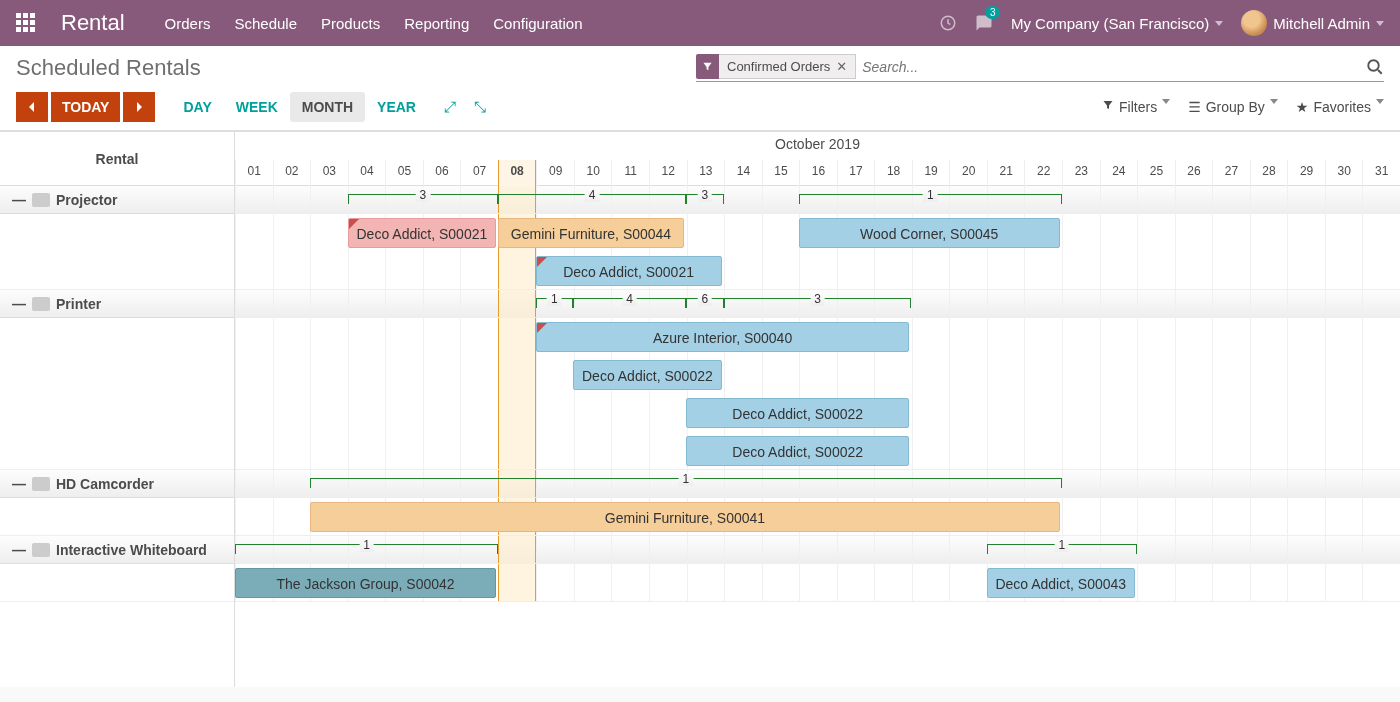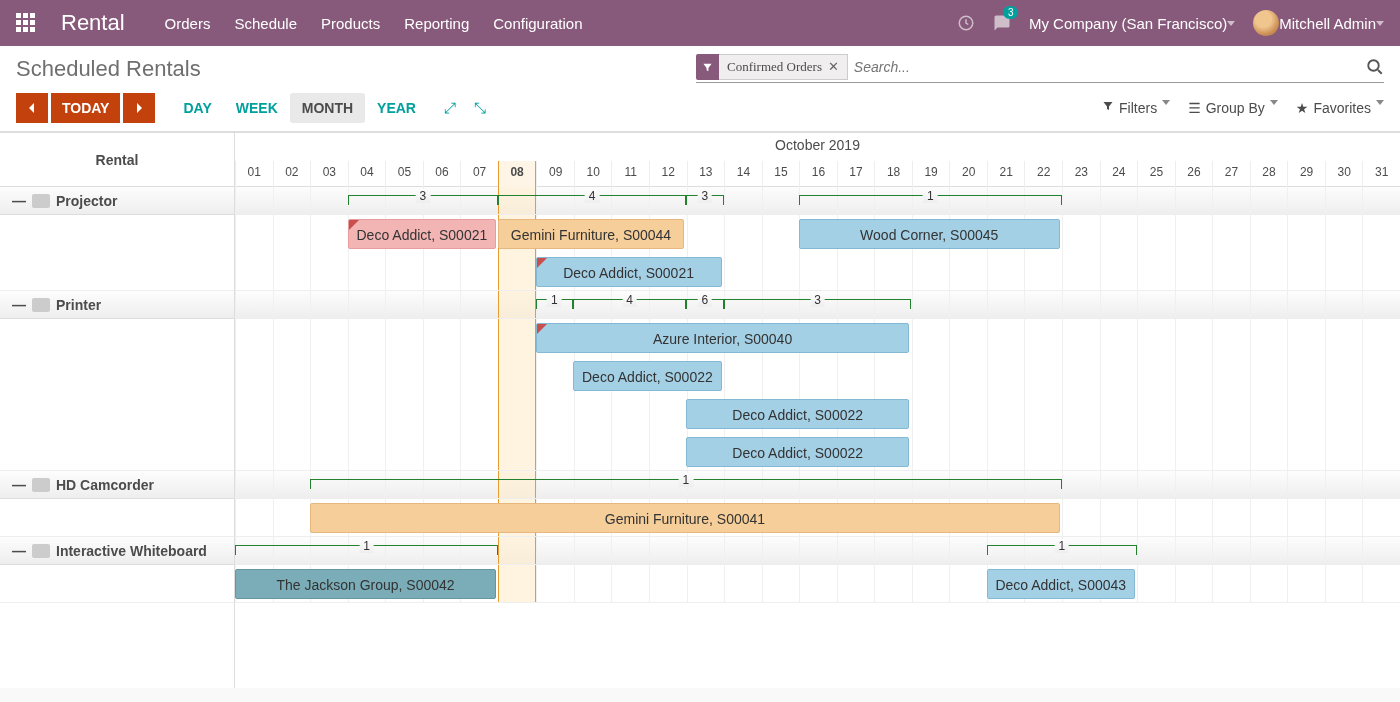--- a/index.html
+++ b/index.html
@@ -8,32 +8,32 @@
   
   .navbar { height: 46px; background: #875a7b; color: #fff; display: flex; align-items: center; padding: 0 16px; }
   .apps-icon { width: 20px; height: 20px; margin-right: 25px; display: grid; grid-template-columns: repeat(3,5px); grid-template-rows: repeat(3,5px); gap: 2px; cursor: pointer; }
   .apps-icon span { background: #fff; width: 5px; height: 5px; }
   .brand { font-size: 22px; font-weight: 500; margin-right: 40px; }
   .nav-menu { display: flex; gap: 24px; }
   .nav-menu a { color: #fff; text-decoration: none; font-size: 15px; cursor: pointer; }
   .nav-right { margin-left: auto; display: flex; align-items: center; gap: 18px; }
   .clock-icon, .chat-icon { color: rgba(255,255,255,.6); cursor: pointer; position: relative; }
   .badge-green { background: #00a09d; color: #fff; font-size: 10px; border-radius: 10px; padding: 1px 5px; position: absolute; top: -8px; left: 10px; }
-  .company-switch, .user-menu { color: #fff; font-size: 15px; cursor: pointer; display: flex; align-items: center; }
+  .company-switch, .user-menu { color: #fff; font-size: 15px; cursor: pointer; display: flex; align-items: center; gap: 6px; }
   .caret { width: 0; height: 0; border-left: 4px solid transparent; border-right: 4px solid transparent; border-top: 5px solid rgba(255,255,255,.6); }
   .avatar { width: 26px; height: 26px; border-radius: 50%; background: radial-gradient(circle at 40% 35%, #f0c58e 35%, #c78a50 70%); }
 
   
   .control-panel { background: #fff; border-bottom: 1px solid #ddd; padding: 8px 16px 0 16px; }
   .cp-row1 { display: flex; align-items: center; margin-bottom: 10px; }
   .page-title { font-size: 22px; color: #6f6f6f; font-weight: 400; }
   .search-box { margin-left: auto; display: flex; align-items: center; border-bottom: 1px solid #999; width: 688px; padding-bottom: 2px; }
   .facet { background: #875a7b; display: flex; align-items: center; border-radius: 2px; }
   .facet-icon { padding: 4px 6px; color: #fff; font-size: 12px; }
-  .facet-label { background: #f0eeee; padding: 4px 8px; color: #4c4c4c; font-size: 13px; display: flex; align-items: center; gap: 6px; border: 1px solid #ccc; border-left: none; font-family: Liberation Serif, serif; }
+  .facet-label { background: #f0eeee; padding: 4px 8px; color: #4c4c4c; font-size: 13px; display: flex; align-items: center; gap: 6px; border: 1px solid #ccc; border-left: none; }
   .facet-remove { cursor: pointer; color: #666; }
   .search-input { border: none; outline: none; flex: 1; padding: 4px 6px; font-size: 14px; font-style: italic; color: #999; }
   .search-icon-btn { cursor: pointer; font-size: 18px; color: #555; margin-left: 6px; }
 
   .cp-row2 { display: flex; align-items: center; padding-bottom: 8px; }
   .btn-teal { background: #c2410c; color: #fff; border: none; padding: 7px 11px; cursor: pointer; font-size: 14px; }
   .btn-group { display: flex; gap: 3px; margin-right: 16px; }
   .scale-tabs { display: flex; }
   .scale-tabs button { background: transparent; border: none; padding: 7px 12px; cursor: pointer; font-size: 14px; font-weight: 700; color: #00a09d; }
   .scale-tabs button.active { background: #e9e9e9; color: #4c4c4c; border-radius: 3px; }

